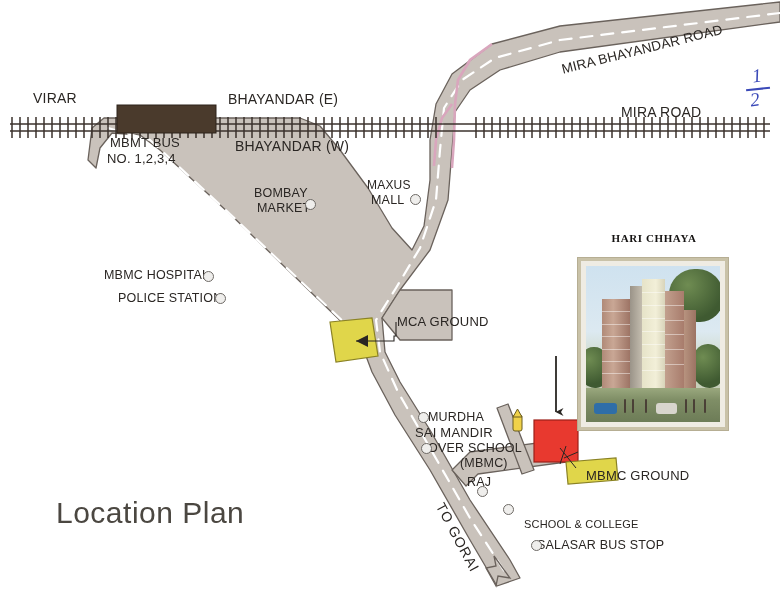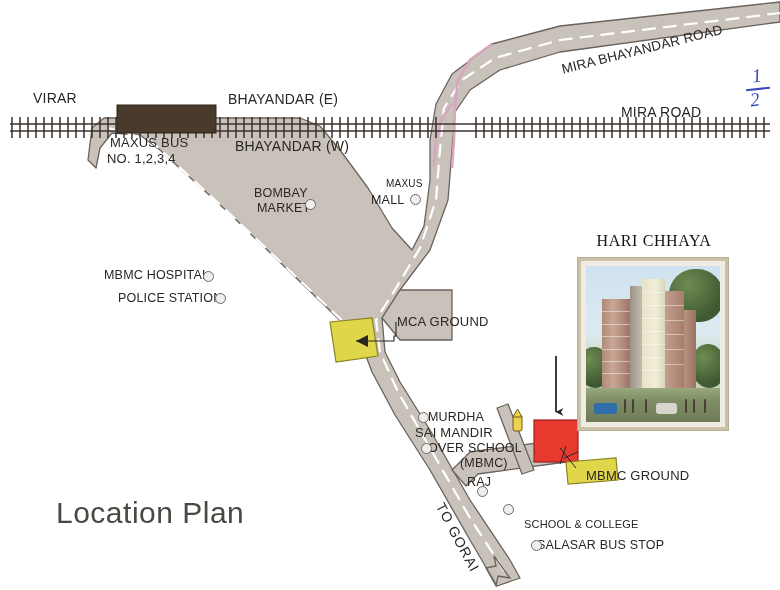--- a/index.html
+++ b/index.html
@@ -15,21 +15,21 @@
   .poiring{position:absolute;width:9px;height:9px;border-radius:50%;
            border:1.4px solid #6e6a66;background:#efeeec;}
 
   
   #photocard{position:absolute;left:578px;top:258px;width:150px;height:172px;
              background:#efece3;border:3px solid #c9c2a8;box-sizing:border-box;
              box-shadow:0 0 0 1px #b6ae93;}
   #photoinner{position:absolute;left:5px;top:5px;right:5px;bottom:5px;overflow:hidden;
               background:linear-gradient(#cfe2ef 0%, #dce9f1 42%, #cfd8c5 62%, #b9c3a8 100%);}
   #title-hari{position:absolute;left:578px;top:232px;width:152px;text-align:center;
-              font-family:"Liberation Serif", serif;font-weight:400;font-size:16px;
+              font-family:"Liberation Serif", serif;font-weight:700;font-size:11px;
               letter-spacing:.6px;color:#151312;}
 
   .bldg{position:absolute;bottom:22%;}
   .twr-a{left:12%;width:21%;height:57%;
         background:linear-gradient(90deg,#b08a78 0%,#c9a795 40%,#9d7465 100%);}
   .twr-b{left:33%;width:9%;height:65%;background:linear-gradient(90deg,#9a9388,#c3bcae);}
   .twr-c{left:42%;width:17%;height:70%;
         background:linear-gradient(90deg,#e6e3c8,#f2efd8 60%,#d8d4ba);}
   .twr-d{left:59%;width:14%;height:62%;
         background:linear-gradient(90deg,#c2a08e,#a87c6c);}
@@ -156,35 +156,35 @@
       <path d="M513,417 L517.5,409 L522,417 Z" fill="#f0d24a" stroke="#6a5c1e" stroke-width="1"></path>
     </g>
   </svg>
 
   <div class="lbl" style="left:33px;top:90px;font-size:14px;">VIRAR</div>
 
   <div class="lbl" style="left:228px;top:91px;font-size:14px;">BHAYANDAR (E)</div>
 
   <div class="lbl" style="left:235px;top:138px;font-size:14px;">BHAYANDAR (W)</div>
 
-  <div class="lbl" style="left:110px;top:135px;font-size:13px;">MAXUS BUS</div>
+  <div class="lbl" style="left:110px;top:135px;font-size:13px;">MBMT BUS</div>
   <div class="lbl" style="left:107px;top:151px;font-size:13px;">NO. 1,2,3,4</div>
 
   <div class="lbl" style="left:621px;top:104px;font-size:14px;">MIRA ROAD</div>
 
   <div class="lbl rot" style="left:560px;top:62px;font-size:13.5px;transform:rotate(-14deg);">MIRA BHAYANDAR ROAD</div>
 
 
   <div class="lbl rot" style="left:447px;top:500px;font-size:14px;transform:rotate(62deg);letter-spacing:1px;">TO GORAI</div>
 
   <div class="lbl" style="left:254px;top:186px;font-size:12.5px;">BOMBAY</div>
   <div class="lbl" style="left:257px;top:201px;font-size:12.5px;">MARKET</div>
   <div class="poiring" style="left:305px;top:199px;"></div>
 
-  <div class="lbl" style="left:367px;top:178px;font-size:10px;margin-left:19px;">MAXUS</div>
+  <div class="lbl" style="left:367px;top:178px;font-size:12px;">MAXUS</div>
   <div class="lbl" style="left:371px;top:193px;font-size:12.5px;">MALL</div>
   <div class="poiring" style="left:410px;top:194px;"></div>
 
   <div class="lbl" style="left:104px;top:268px;font-size:12.5px;">MBMC HOSPITAL</div>
   <div class="poiring" style="left:203px;top:271px;"></div>
 
   <div class="lbl" style="left:118px;top:291px;font-size:12.5px;">POLICE STATION</div>
   <div class="poiring" style="left:215px;top:293px;"></div>
 
   <div class="lbl" style="left:428px;top:410px;font-size:12.5px;">MURDHA</div>

